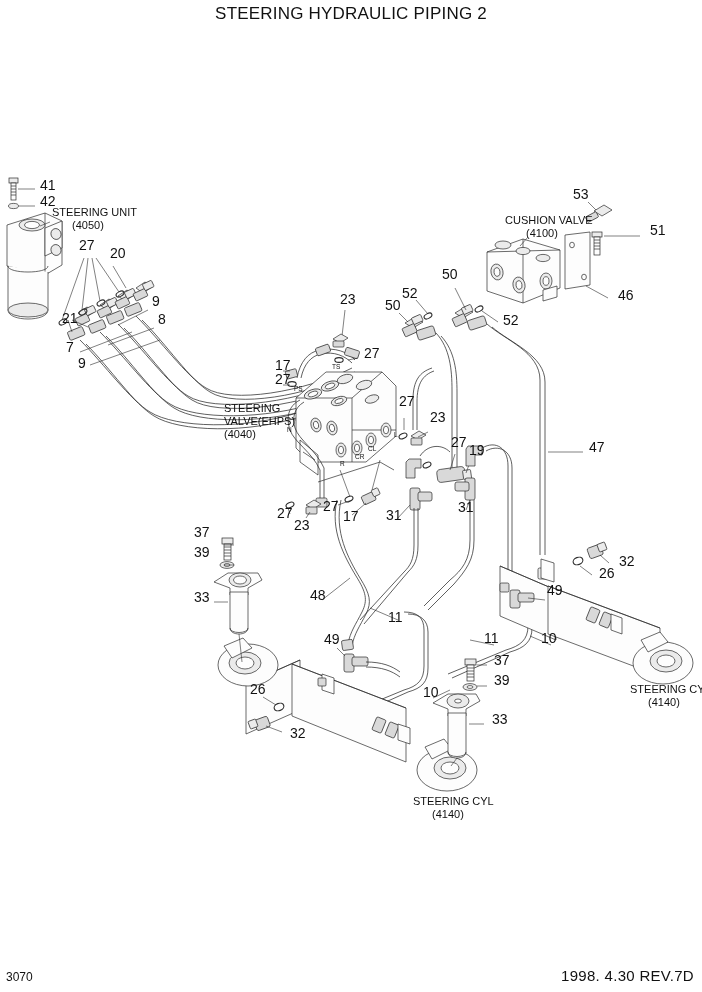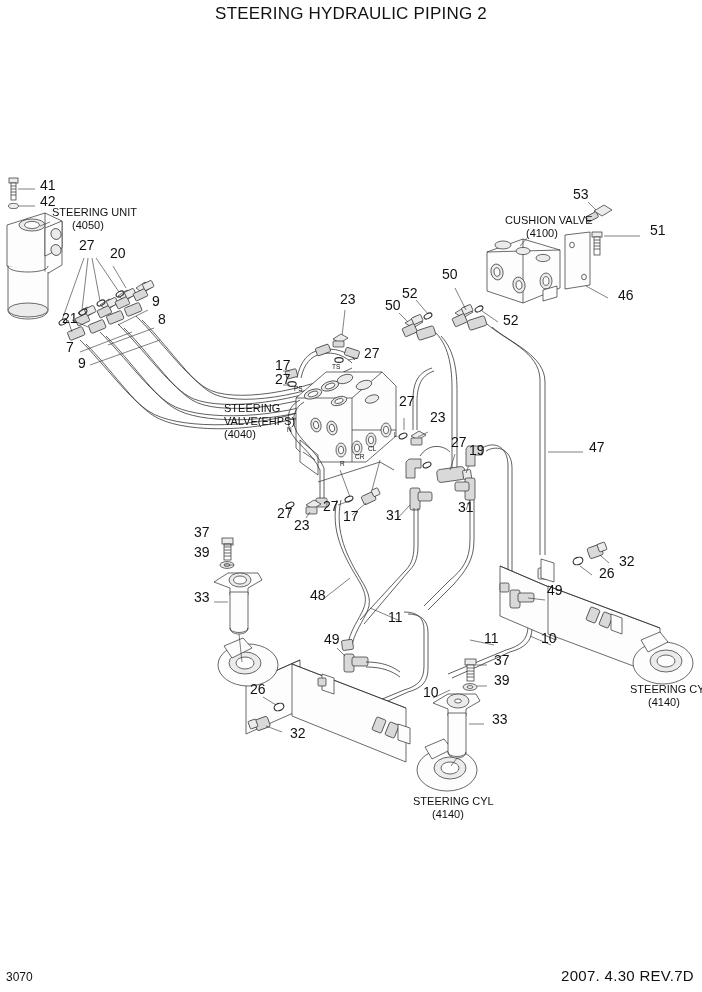--- a/index.html
+++ b/index.html
@@ -530,15 +530,15 @@
       <text class="callout" x="494" y="665">37</text>
       <text class="callout" x="494" y="685">39</text>
       <text class="callout" x="423" y="697">10</text>
       <text class="callout" x="492" y="724">33</text>
       <text class="callout" x="250" y="694">26</text>
       <text class="callout" x="290" y="738">32</text>
     </g>
   </svg>
 
   <div class="footer-left">3070</div>
-  <div class="footer-right">2007. 4.30  REV.7D</div>
+  <div class="footer-right">1998. 4.30  REV.7D</div>
 
 </div>
 
 </body></html>

